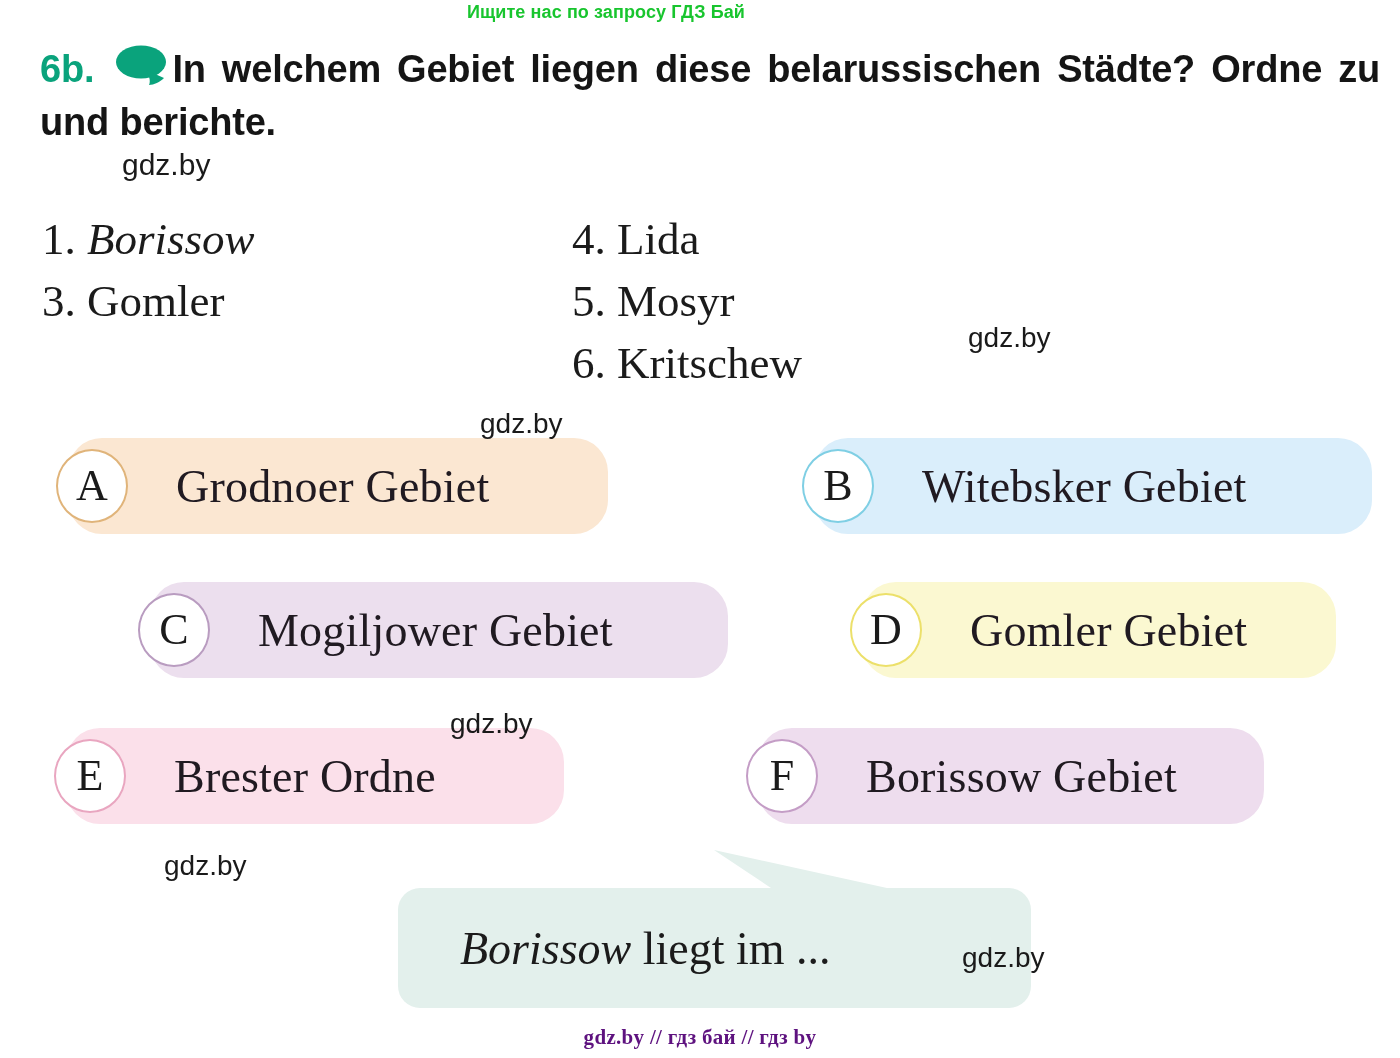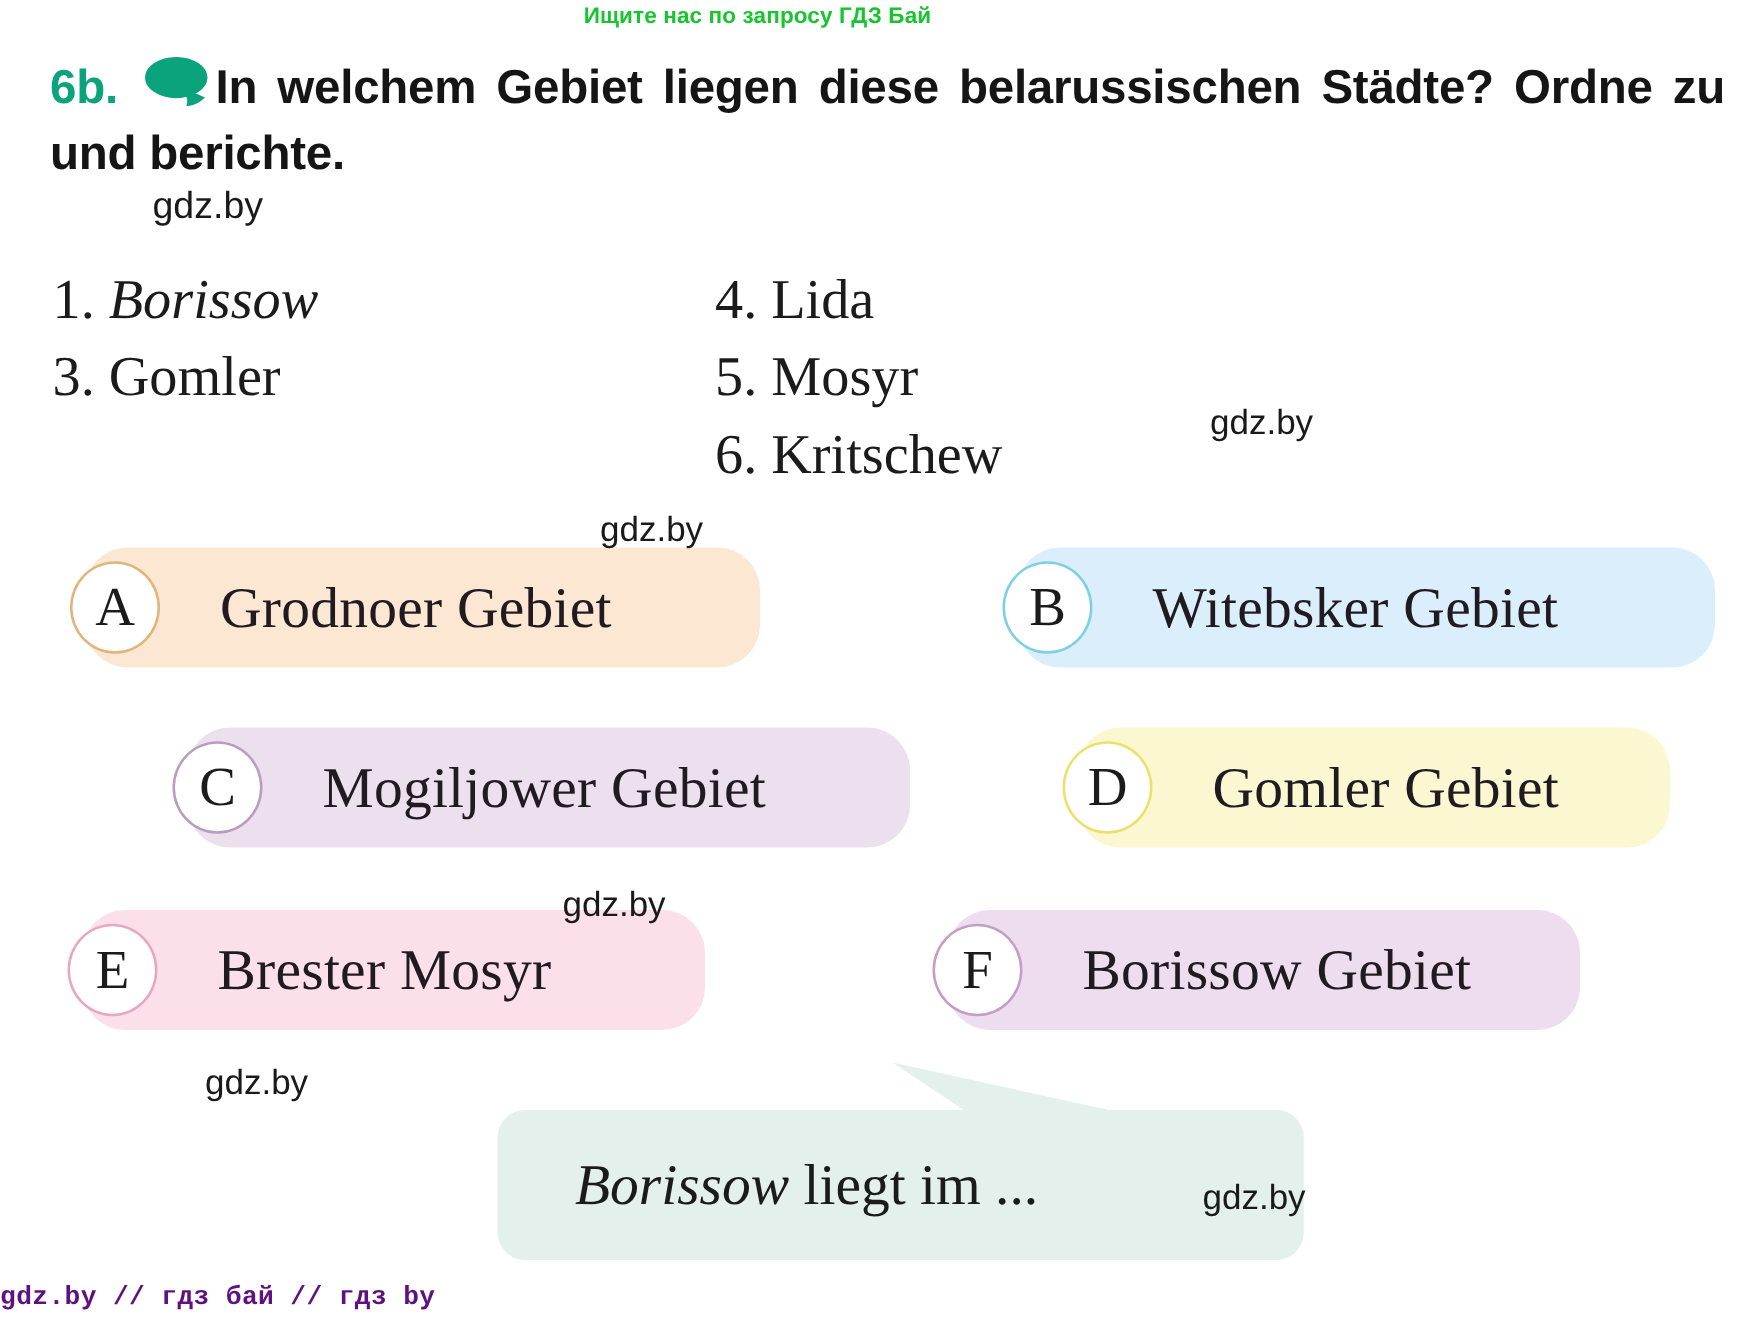--- a/index.html
+++ b/index.html
@@ -114,21 +114,20 @@
 
   
   .speech {
     position: absolute;
     left: 398px;
     top: 888px;
     width: 633px;
     height: 120px;
     border-radius: 22px;
     background: #e3f0ec;
-    padding-left: 12px;
   }
   .speech .text {
     position: absolute;
     left: 62px;
     top: 50%;
     transform: translateY(-50%);
     font-family: "Liberation Serif", serif;
     font-size: 46px;
     color: #1b1b1b;
     white-space: nowrap;
@@ -151,22 +150,23 @@
     font-size: 27px;
     white-space: nowrap;
   }
 
   
   .footer {
     position: absolute;
     left: 0;
     bottom: 8px;
     width: 1400px;
+    text-align: center;
     color: #5e127f;
-    font-family: Liberation Mono, monospace;
+    font-family: Liberation Serif, serif;
     font-size: 21px;
     font-weight: 600;
     letter-spacing: 0.3px;
   }
 </style>
 </head>
 <body>
 
 <div id="page">
 
@@ -234,21 +234,21 @@
     <div class="badge" style="border: 2px solid rgb(236, 224, 106);">
       <span>D</span>
     </div>
     <div class="label">Gomler Gebiet</div>
   </div>
 
   <div class="option" id="opt-e" style="left: 66px; top: 728px; width: 498px; height: 96px; background: rgb(251, 224, 234);">
     <div class="badge" style="border: 2px solid rgb(233, 166, 192);">
       <span>E</span>
     </div>
-    <div class="label">Brester Mosyr</div>
+    <div class="label">Brester Ordne</div>
   </div>
 
   <div class="option" id="opt-f" style="left: 758px; top: 728px; width: 506px; height: 96px; background: rgb(238, 221, 238);">
     <div class="badge" style="border: 2px solid rgb(196, 157, 198);">
       <span>F</span>
     </div>
     <div class="label">Borissow Gebiet</div>
   </div>
 
   <div class="speech-tail">

